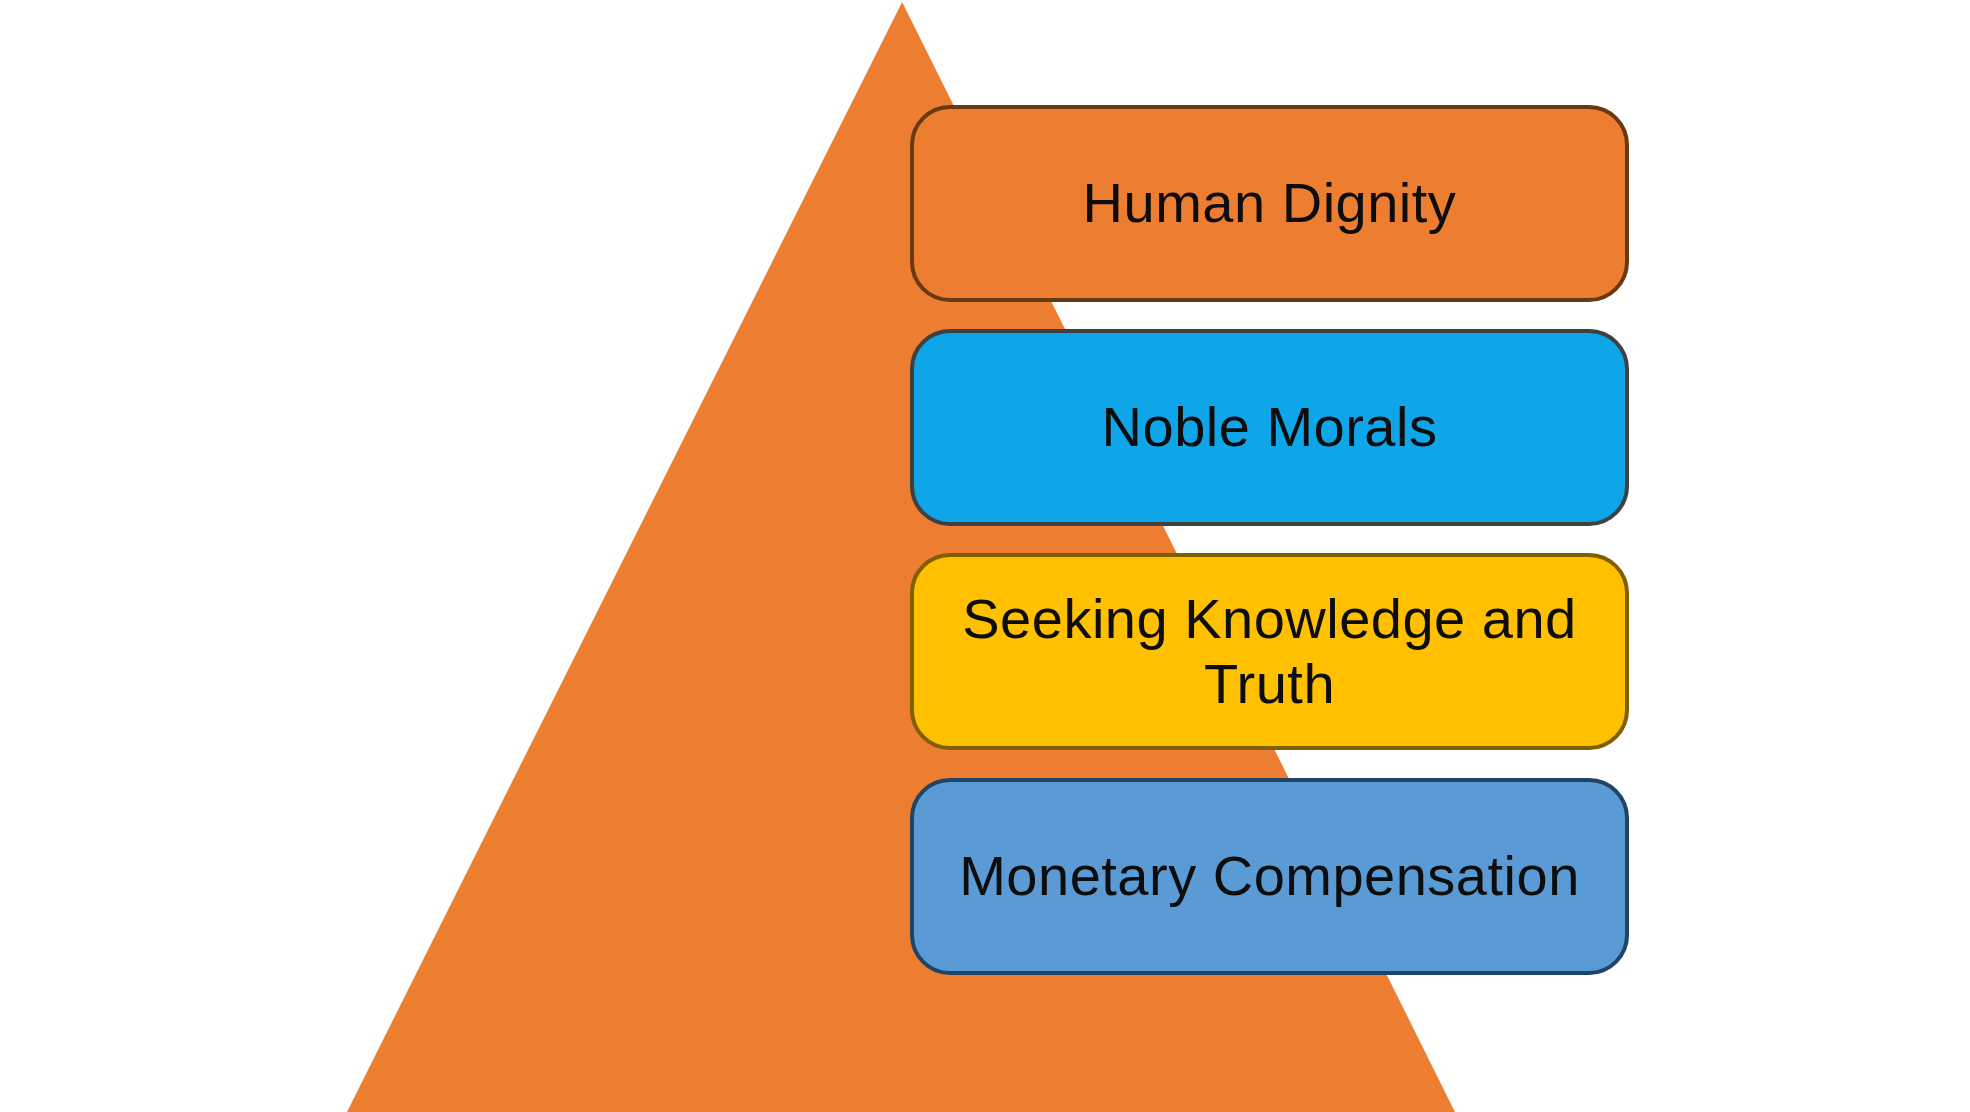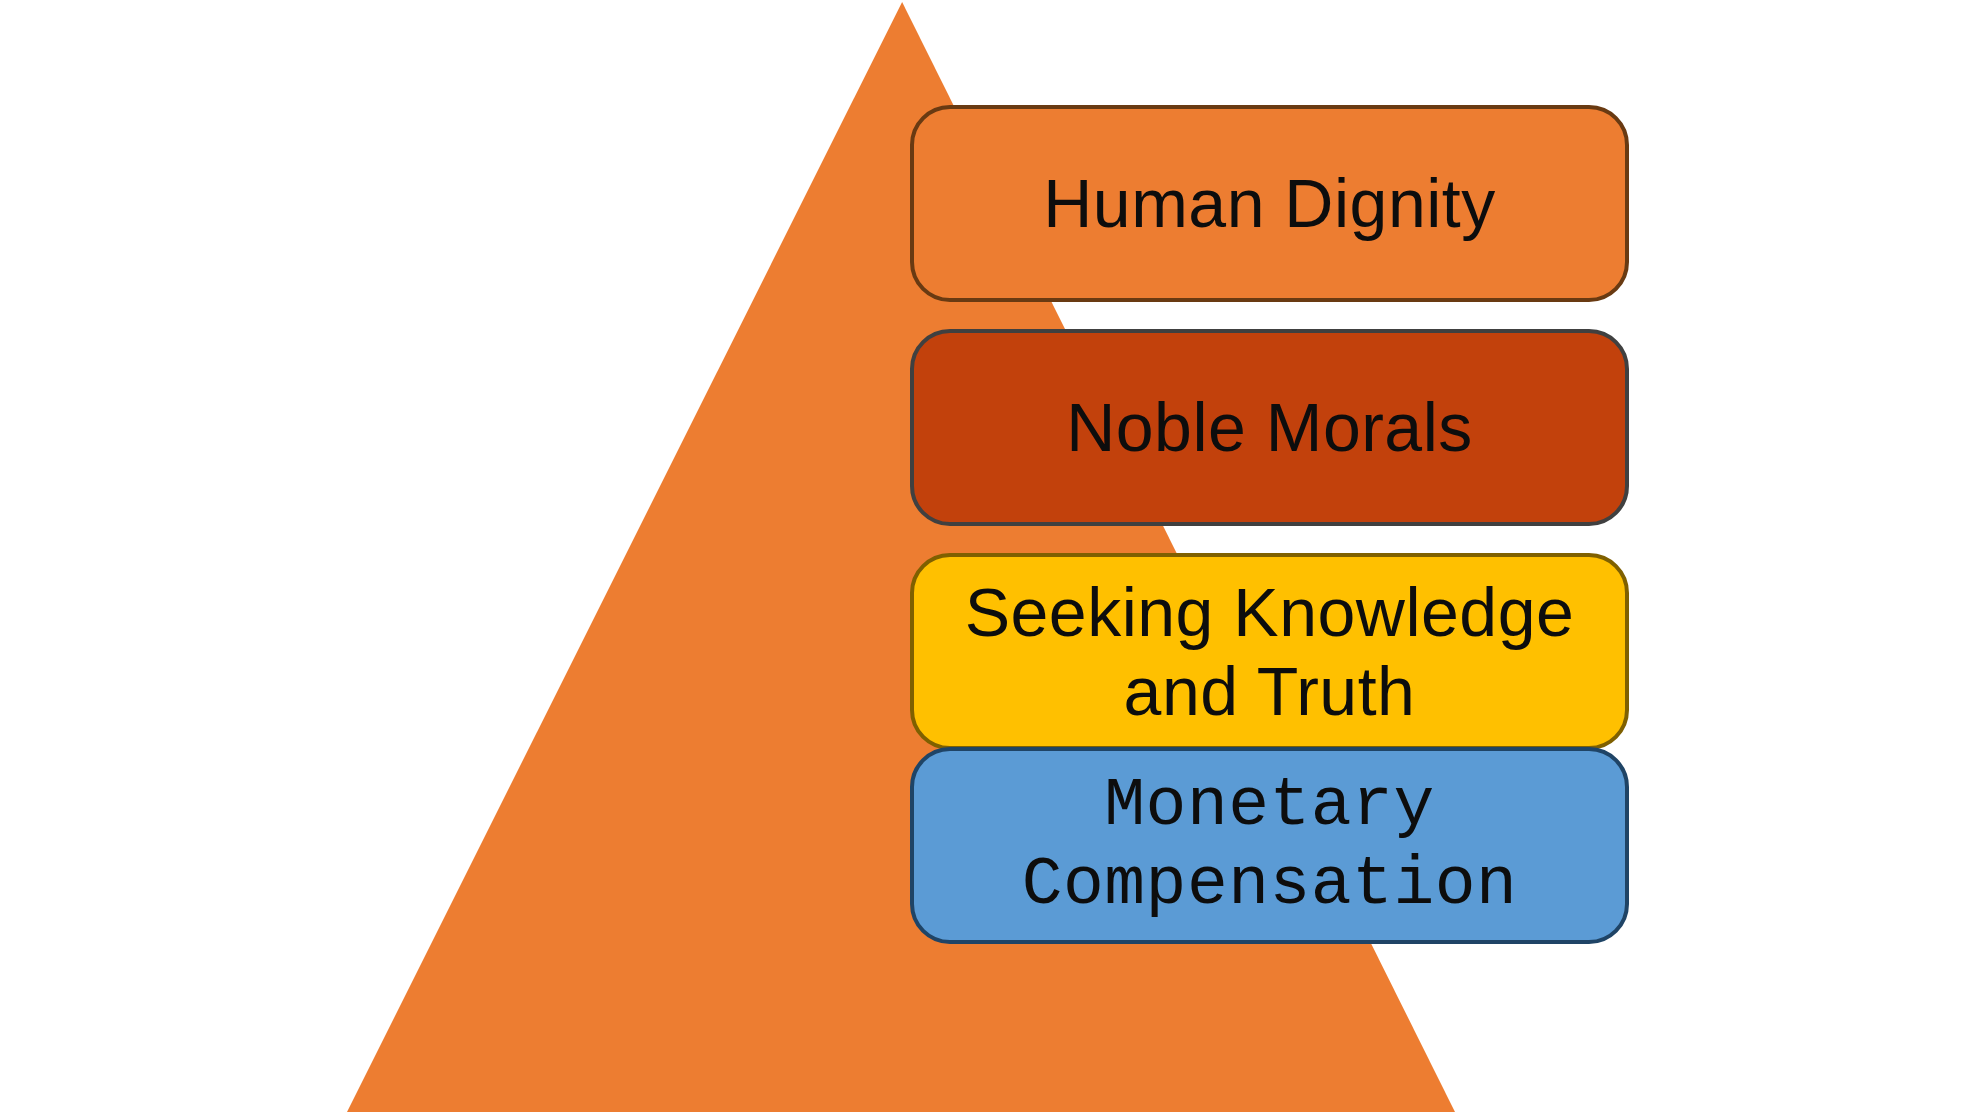--- a/index.html
+++ b/index.html
@@ -31,42 +31,42 @@
     box-sizing: border-box;
     border: 4px solid #000;
     border-radius: 40px;
     display: flex;
     align-items: center;
     justify-content: center;
     text-align: center;
     padding: 0 10px;
   }
   .level-box .label {
-    font-size: 68px;
+    font-size: 56px;
     line-height: 1.16;
     color: #0d0d0d;
     letter-spacing: 0.5px;
   }
   .pos-0 { top: 105px; }
   .pos-1 { top: 329px; }
   .pos-2 { top: 553px; }
-  .pos-3 { top: 747px; font-family: Liberation Mono, monospace; }
+  .pos-3 { top: 778px; }
 </style>
 </head>
 <body>
 
 <div class="canvas">
 
   <div class="pyramid" style="background: rgb(237, 125, 49);"></div>
 
   <div class="level-box pos-0" style="background: rgb(237, 125, 49); border-color: rgb(105, 58, 18);">
     <span class="label" style="color: rgb(13, 13, 13);">Human Dignity</span>
   </div>
 
-  <div class="level-box pos-1" style="background: #c2410c; border-color: rgb(64, 64, 64);">
+  <div class="level-box pos-1" style="background: #0ea5e9; border-color: rgb(64, 64, 64);">
     <span class="label" style="color: rgb(13, 13, 13);">Noble Morals</span>
   </div>
 
   <div class="level-box pos-2" style="background: rgb(255, 192, 0); border-color: rgb(127, 96, 0); justify-content: center;">
     <span class="label" style="color: rgb(13, 13, 13);">Seeking Knowledge and Truth</span>
   </div>
 
   <div class="level-box pos-3" style="background: rgb(91, 155, 213); border-color: rgb(31, 68, 102);">
     <span class="label" style="color: rgb(13, 13, 13);">Monetary Compensation</span>
   </div>

